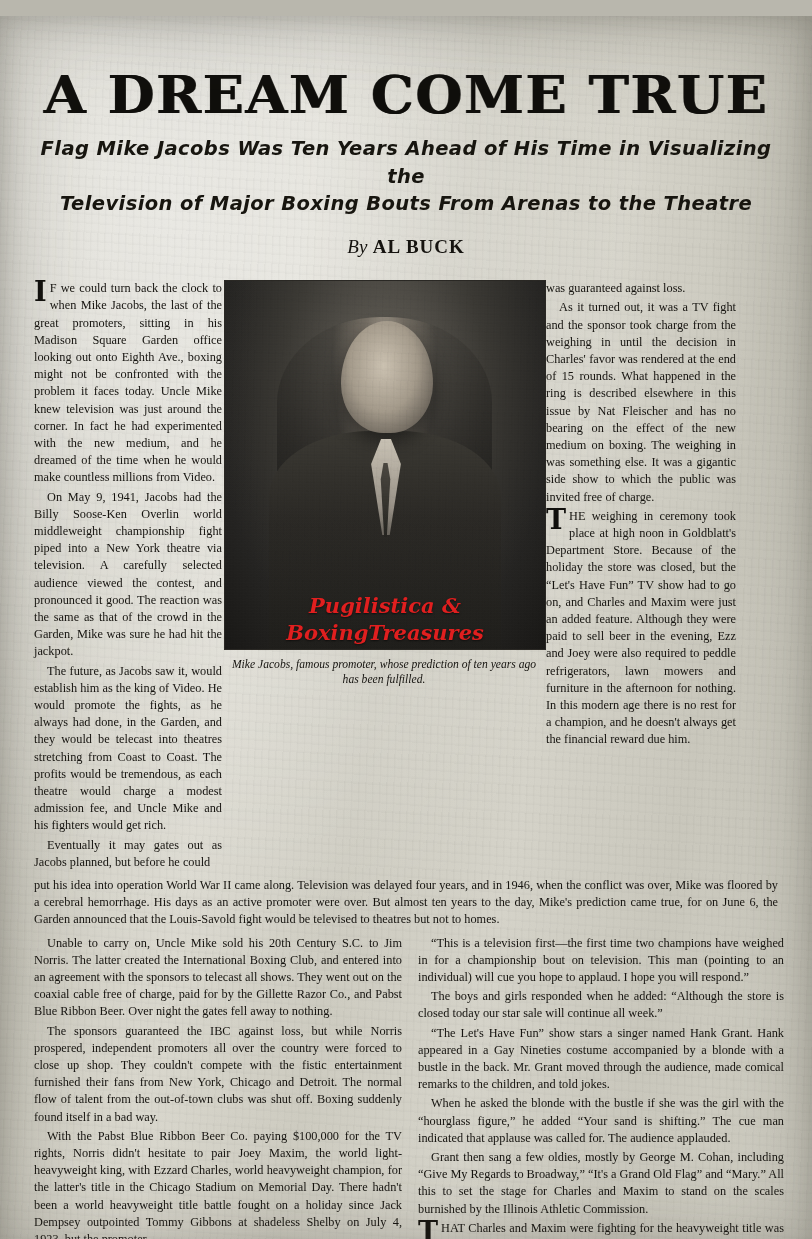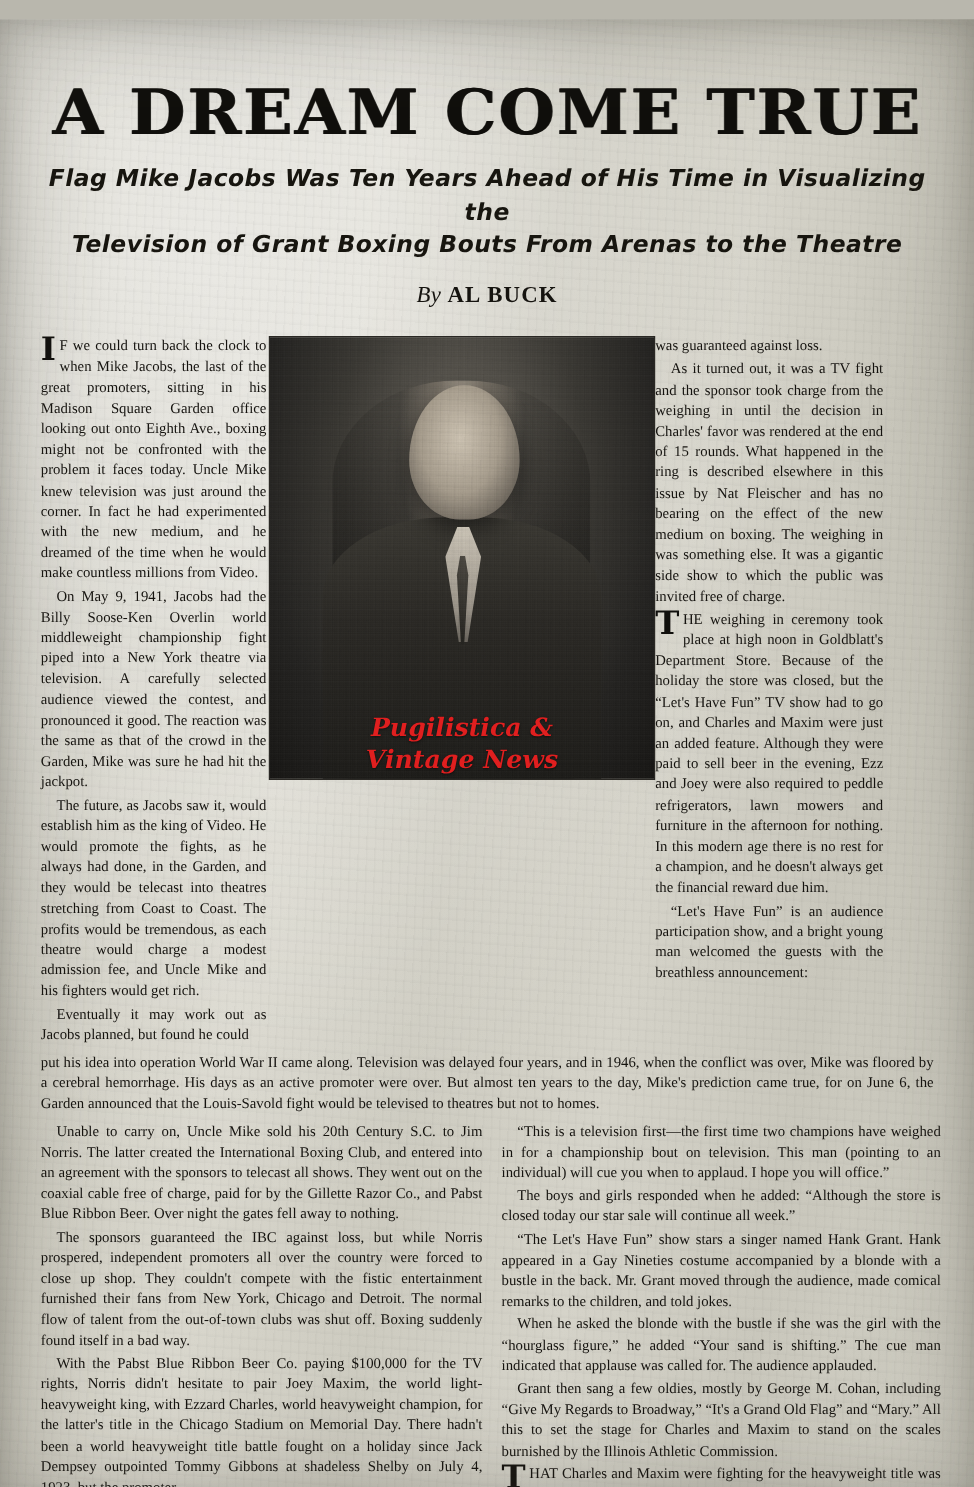--- a/index.html
+++ b/index.html
@@ -218,78 +218,79 @@
 </style>
 </head>
 <body>
 
 <div class="page">
 
   <div class="masthead">
     <div class="headline">A DREAM COME TRUE</div>
     <div class="deck">
       <div>Flag Mike Jacobs Was Ten Years Ahead of His Time in Visualizing the</div>
-      <div>Television of Grant Boxing Bouts From Arenas to the Theatre</div>
+      <div>Television of Major Boxing Bouts From Arenas to the Theatre</div>
     </div>
     <div class="byline">
       <span class="by">By</span>
       <span class="name">AL BUCK</span>
     </div>
   </div>
 
   <div class="body-wrap">
 
     <div class="cols-top">
 
       <div class="col-left">
         <p class="dropcap">IF we could turn back the clock to when Mike Jacobs, the last of the great promoters, sitting in his Madison Square Garden office looking out onto Eighth Ave., boxing might not be confronted with the problem it faces today. Uncle Mike knew television was just around the corner. In fact he had experimented with the new medium, and he dreamed of the time when he would make countless millions from Video.</p>
         <p>On May 9, 1941, Jacobs had the Billy Soose-Ken Overlin world middleweight championship fight piped into a New York theatre via television. A carefully selected audience viewed the contest, and pronounced it good. The reaction was the same as that of the crowd in the Garden, Mike was sure he had hit the jackpot.</p>
         <p>The future, as Jacobs saw it, would establish him as the king of Video. He would promote the fights, as he always had done, in the Garden, and they would be telecast into theatres stretching from Coast to Coast. The profits would be tremendous, as each theatre would charge a modest admission fee, and Uncle Mike and his fighters would get rich.</p>
-        <p>Eventually it may work out as Jacobs planned, but found he could</p>
+        <p>Eventually it may gates out as Jacobs planned, but before he could</p>
       </div>
 
       <div class="col-mid">
         <div class="photo-block">
           <div class="photo">
             <div class="figure"></div>
             <div class="shoulders"></div>
             <div class="head"></div>
             <div class="shirt"></div>
             <div class="tie"></div>
             <div class="photo-noise"></div>
             <div class="watermark">
               <div>Pugilistica &amp;</div>
+              <div>BoxingTreasures</div>
               <div>Vintage News</div>
 
             </div>
           </div>
+          <div class="caption">Mike Jacobs, famous promoter, whose prediction of ten years ago has been fulfilled.</div>
         </div>
       </div>
 
       <div class="col-right">
         <p class="noindent">was guaranteed against loss.</p>
         <p>As it turned out, it was a TV fight and the sponsor took charge from the weighing in until the decision in Charles' favor was rendered at the end of 15 rounds. What happened in the ring is described elsewhere in this issue by Nat Fleischer and has no bearing on the effect of the new medium on boxing. The weighing in was something else. It was a gigantic side show to which the public was invited free of charge.</p>
         <p class="dropcap">THE weighing in ceremony took place at high noon in Goldblatt's Department Store. Because of the holiday the store was closed, but the “Let's Have Fun” TV show had to go on, and Charles and Maxim were just an added feature. Although they were paid to sell beer in the evening, Ezz and Joey were also required to peddle refrigerators, lawn mowers and furniture in the afternoon for nothing. In this modern age there is no rest for a champion, and he doesn't always get the financial reward due him.</p>
-        <p>“Let's Have Fun” is an audience participation show, and a bright young man welcomed the guests with the breathless announcement:</p>
       </div>
 
     </div>
 
     <div class="mid-lower">
       <p class="noindent">put his idea into operation World War II came along. Television was delayed four years, and in 1946, when the conflict was over, Mike was floored by a cerebral hemorrhage. His days as an active promoter were over. But almost ten years to the day, Mike's prediction came true, for on June 6, the Garden announced that the Louis-Savold fight would be televised to theatres but not to homes.</p>
     </div>
 
     <div class="cols-bottom">
       <div class="bcol">
         <p>Unable to carry on, Uncle Mike sold his 20th Century S.C. to Jim Norris. The latter created the International Boxing Club, and entered into an agreement with the sponsors to telecast all shows. They went out on the coaxial cable free of charge, paid for by the Gillette Razor Co., and Pabst Blue Ribbon Beer. Over night the gates fell away to nothing.</p>
         <p>The sponsors guaranteed the IBC against loss, but while Norris prospered, independent promoters all over the country were forced to close up shop. They couldn't compete with the fistic entertainment furnished their fans from New York, Chicago and Detroit. The normal flow of talent from the out-of-town clubs was shut off. Boxing suddenly found itself in a bad way.</p>
         <p>With the Pabst Blue Ribbon Beer Co. paying $100,000 for the TV rights, Norris didn't hesitate to pair Joey Maxim, the world light-heavyweight king, with Ezzard Charles, world heavyweight champion, for the latter's title in the Chicago Stadium on Memorial Day. There hadn't been a world heavyweight title battle fought on a holiday since Jack Dempsey outpointed Tommy Gibbons at shadeless Shelby on July 4, 1923, but the promoter</p>
       </div>
       <div class="bcol right">
-        <p>“This is a television first—the first time two champions have weighed in for a championship bout on television. This man (pointing to an individual) will cue you when to applaud. I hope you will office.”</p>
+        <p>“This is a television first—the first time two champions have weighed in for a championship bout on television. This man (pointing to an individual) will cue you hope to applaud. I hope you will respond.”</p>
         <p>The boys and girls responded when he added: “Although the store is closed today our star sale will continue all week.”</p>
         <p>“The Let's Have Fun” show stars a singer named Hank Grant. Hank appeared in a Gay Nineties costume accompanied by a blonde with a bustle in the back. Mr. Grant moved through the audience, made comical remarks to the children, and told jokes.</p>
         <p>When he asked the blonde with the bustle if she was the girl with the “hourglass figure,” he added “Your sand is shifting.” The cue man indicated that applause was called for. The audience applauded.</p>
         <p>Grant then sang a few oldies, mostly by George M. Cohan, including “Give My Regards to Broadway,” “It's a Grand Old Flag” and “Mary.” All this to set the stage for Charles and Maxim to stand on the scales burnished by the Illinois Athletic Commission.</p>
         <p class="sub-dropcap">THAT Charles and Maxim were fighting for the heavyweight title was not important. They were permitted to wear their fighting trunks, as indeed the presence of the ladies demanded. On getting the signal, the audience applauded Maxim. Then they did the same for Charles.</p>
 
       </div>
     </div>
 
   </div>

